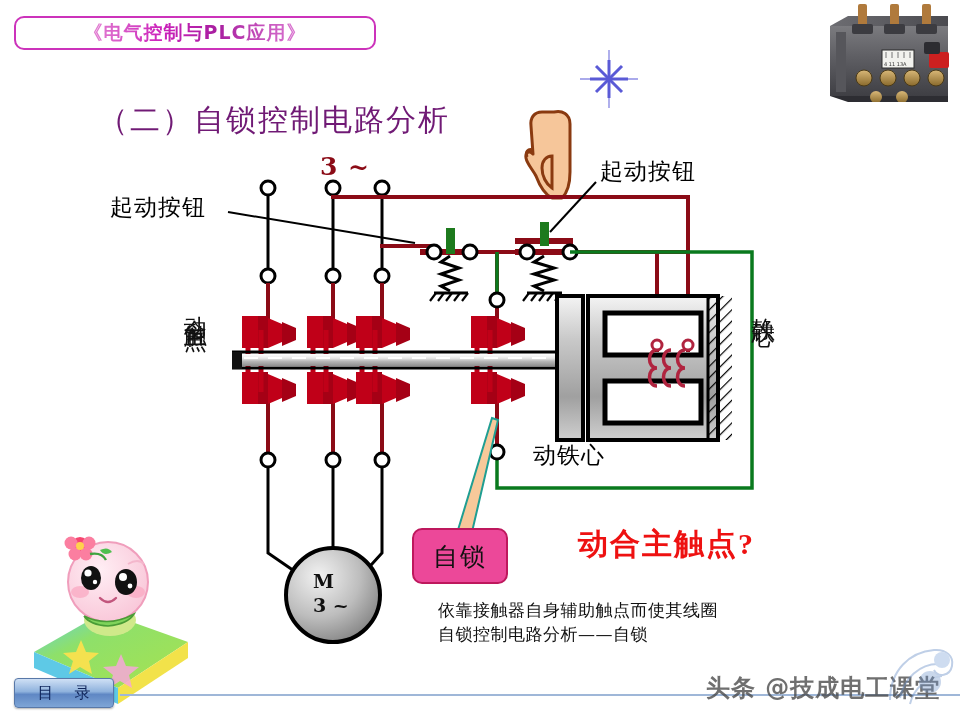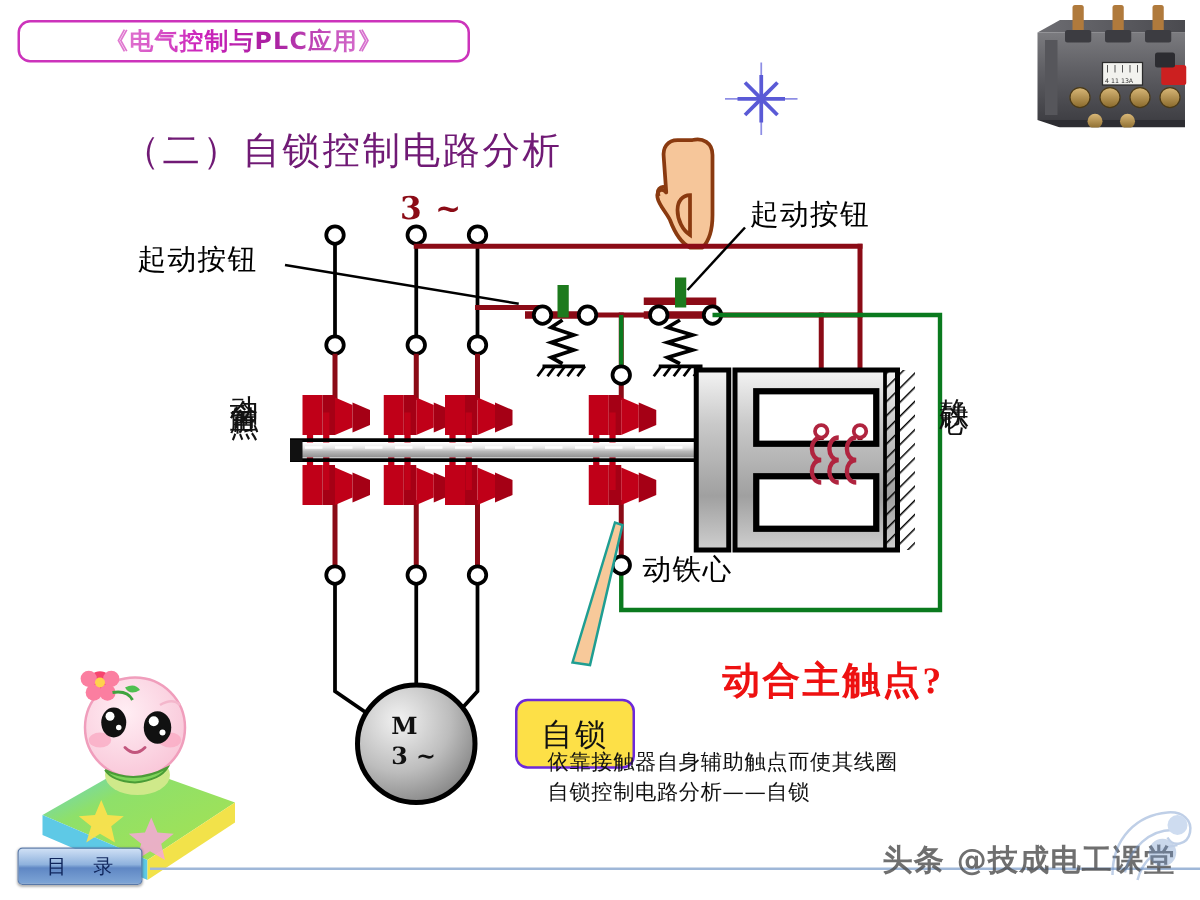--- a/index.html
+++ b/index.html
@@ -40,34 +40,34 @@
   
   .hand{position:absolute;left:522px;top:104px;width:64px;height:104px;}
 
   
   .diagram{position:absolute;left:0;top:0;width:960px;height:720px;}
 
   
   .lbl{position:absolute;font-size:23px;color:#000000;white-space:nowrap;letter-spacing:1px;}
   .lbl-stop{left:110px;top:192px;}
   .lbl-start{left:600px;top:156px;}
-  .lbl-moving-core{left:514px;top:440px;}
+  .lbl-moving-core{left:533px;top:440px;}
   .lbl-3ph{left:320px;top:152px;color:#8b0b16;font-size:25px;font-weight:700;
            font-family:"DejaVu Serif","Liberation Serif",serif;}
 
   .lbl-vert{position:absolute;font-size:23px;color:#111;
             writing-mode:vertical-rl;text-orientation:upright;line-height:1.12;letter-spacing:3px;}
   .lbl-main-contacts{left:182px;top:298px;}
   .lbl-static-core{left:750px;top:300px;}
 
   
   .callout{
     position:absolute;left:412px;top:528px;width:92px;height:52px;
-    background:#fde047;border:2px solid #6d28d9;border-radius:10px;
-    display:flex;align-items:center;justify-content:center;margin-top:31px;
+    background:#ec4899;border:2px solid #be185d;border-radius:10px;
+    display:flex;align-items:center;justify-content:center;
   }
   .callout span{font-size:25px;color:#111;letter-spacing:2px;}
 
   
   .question{
     position:absolute;left:578px;top:524px;font-size:30px;font-weight:700;
     color:#ee1111;letter-spacing:2px;white-space:nowrap;
   }
 
   

